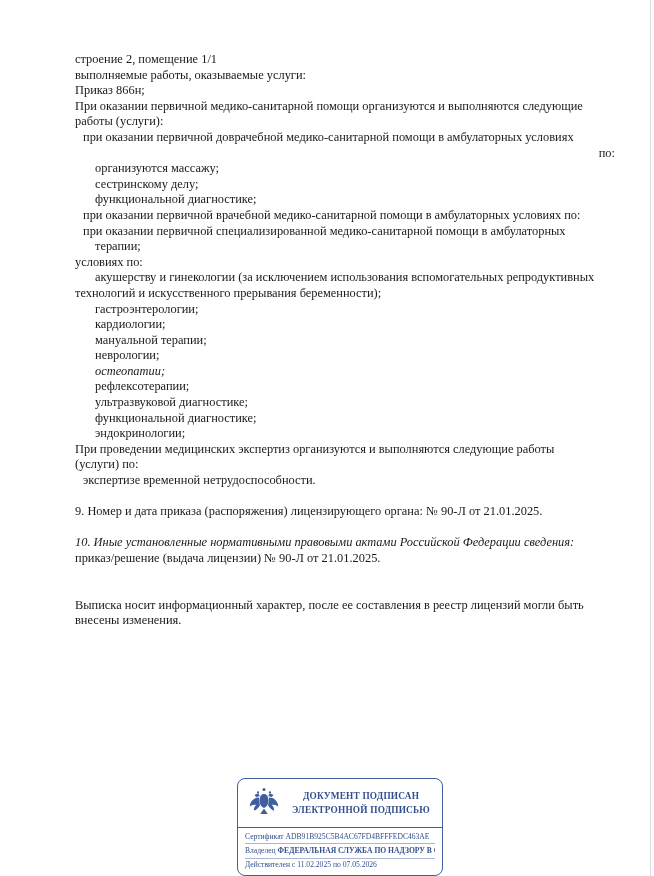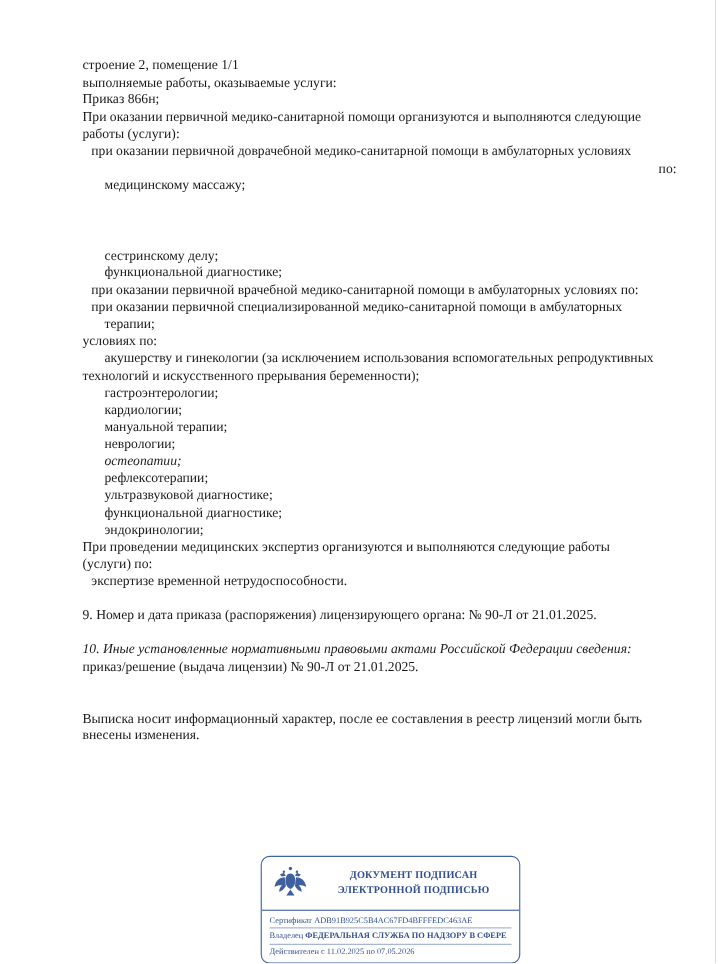--- a/index.html
+++ b/index.html
@@ -14,21 +14,21 @@
   .right-border{
     position:absolute;top:0;right:3px;width:1px;height:876px;
     background:#dcdcdc;
   }
   .text-block{
     position:absolute;left:75px;top:52px;width:540px;
     font-size:12.4px;line-height:15.6px;
   }
   .doc-line{white-space:nowrap;min-height:15.6px;}
   .stamp{
-    position:absolute;left:237px;top:778px;width:236px;
+    position:absolute;left:237px;top:778px;width:206px;
     border:1.6px solid var(--accent,#3f5f9f);
     border-radius:8px;
     color:var(--accent-text,#33508d);
     background:#fff;
     overflow:hidden;
     box-sizing:border-box;
   }
   .stamp-top{
     display:flex;align-items:center;gap:8px;
     padding:6px 10px 6px 8px;
@@ -56,22 +56,22 @@
 <div class="page">
 
   <div class="text-block" id="doc-lines">
       <div class="doc-line" style="padding-left: 0px;">строение 2, помещение 1/1</div>
       <div class="doc-line" style="padding-left: 0px;">выполняемые работы, оказываемые услуги:</div>
       <div class="doc-line" style="padding-left: 0px;">Приказ 866н;</div>
       <div class="doc-line" style="padding-left: 0px;">При оказании первичной медико-санитарной помощи организуются и выполняются следующие</div>
       <div class="doc-line" style="padding-left: 0px;">работы (услуги):</div>
       <div class="doc-line" style="padding-left: 8px;">при оказании первичной доврачебной медико-санитарной помощи в амбулаторных условиях</div>
       <div class="doc-line" style="padding-left: 0px; text-align: right;">по:</div>
-      <div class="doc-line" style="padding-left: 20px;">медицинскому массажу;</div>
-      <div class="doc-line" style="padding-left: 20px; margin-top: 48px;">сестринскому делу;</div>
+      <div class="doc-line" style="padding-left: 20px;">организуются массажу;</div>
+      <div class="doc-line" style="padding-left: 20px;">сестринскому делу;</div>
       <div class="doc-line" style="padding-left: 20px;">функциональной диагностике;</div>
       <div class="doc-line" style="padding-left: 8px; font-family: Liberation Serif, serif;">при оказании первичной врачебной медико-санитарной помощи в амбулаторных условиях по:</div>
       <div class="doc-line" style="padding-left: 8px;">при оказании первичной специализированной медико-санитарной помощи в амбулаторных</div>
       <div class="doc-line" style="padding-left: 20px;">терапии;</div>
       <div class="doc-line" style="padding-left: 0px;">условиях по:</div>
       <div class="doc-line" style="padding-left: 20px;">акушерству и гинекологии (за исключением использования вспомогательных репродуктивных</div>
       <div class="doc-line" style="padding-left: 0px;">технологий и искусственного прерывания беременности);</div>
       <div class="doc-line" style="padding-left: 20px;">гастроэнтерологии;</div>
       <div class="doc-line" style="padding-left: 20px;">кардиологии;</div>
       <div class="doc-line" style="padding-left: 20px;">мануальной терапии;</div>

